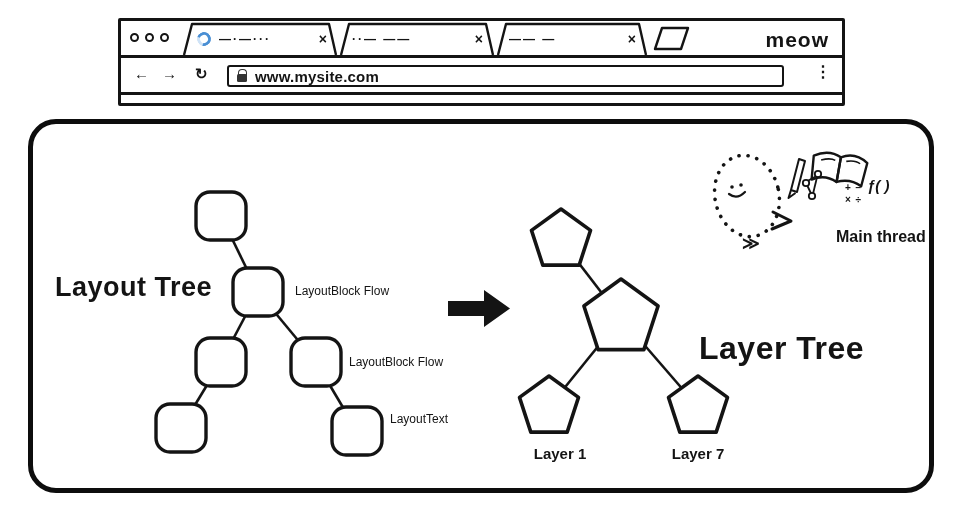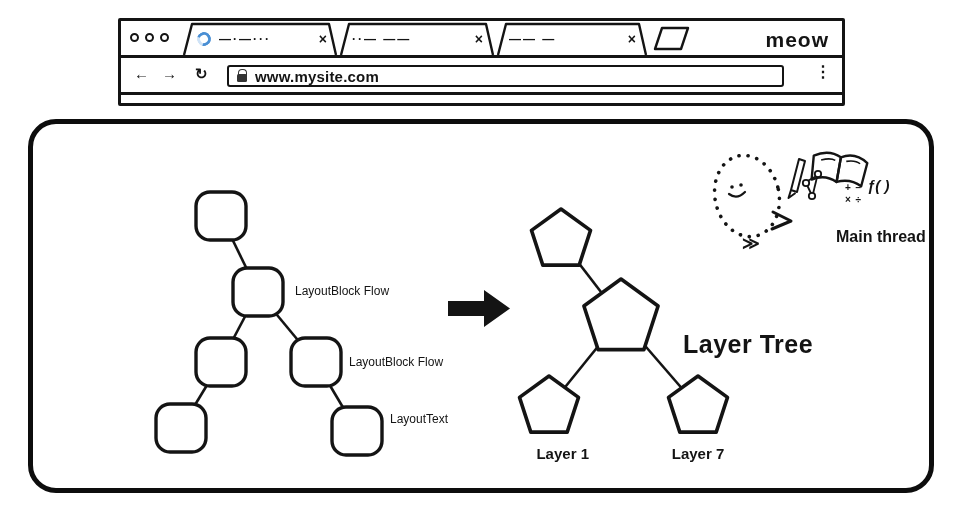--- a/index.html
+++ b/index.html
@@ -42,23 +42,23 @@
            border:5px solid #0d0d0d;border-radius:28px;background:#fff;}
   .diagram-svg{position:absolute;left:0;top:0;width:964px;height:507px;pointer-events:none;}
 
   .label{position:absolute;white-space:nowrap;}
   .t-renderer{left:64px;top:139px;font-size:25px;font-weight:700;letter-spacing:.5px;}
   .t-layouttree{left:55px;top:272px;font-size:27px;font-weight:700;letter-spacing:.5px;}
   .t-ann{font-size:12px;font-weight:400;}
   .t-ann1{left:295px;top:284px;}
   .t-ann2{left:349px;top:355px;}
   .t-ann3{left:390px;top:412px;}
-  .t-layertree{left:683px;top:330px;font-size:25px;font-weight:700;letter-spacing:.5px;}
+  .t-layertree{left:699px;top:330px;font-size:32px;font-weight:700;letter-spacing:.5px;}
   .t-layer{font-size:15px;font-weight:700;width:80px;text-align:center;}
-  .t-layer1{left:509px;top:445px;text-align:right;}
+  .t-layer1{left:520px;top:445px;}
   .t-layer2{left:658px;top:445px;}
   .t-mainthread{left:804px;top:228px;font-size:16px;font-weight:700;margin-left:32px;}
   .t-fn{left:867px;top:177px;font-size:15px;font-weight:700;font-style:italic;}
   .t-math{left:845px;top:182px;font-size:10px;font-weight:700;line-height:12px;letter-spacing:1px;}
   .t-chev{left:742px;top:233px;font-size:17px;font-weight:700;letter-spacing:-2px;}
 </style>
 </head>
 <body>
 
 <div class="canvas">
@@ -162,20 +162,21 @@
         <circle cx="806" cy="183" r="3.2"></circle>
         <circle cx="818" cy="174" r="3.2"></circle>
         <circle cx="812" cy="196" r="3.2"></circle>
         <line x1="808.5" y1="180.5" x2="815.5" y2="176.5"></line>
         <line x1="807.5" y1="186" x2="810.8" y2="193"></line>
         <line x1="817" y1="177.2" x2="813.2" y2="193"></line>
       </g>
     </g>
   </svg>
 
+  <div class="label t-layouttree">Layout Tree</div>
   <div class="label t-ann t-ann1">LayoutBlock Flow</div>
   <div class="label t-ann t-ann2">LayoutBlock Flow</div>
   <div class="label t-ann t-ann3">LayoutText</div>
   <div class="label t-layertree">Layer Tree</div>
   <div class="label t-layer t-layer1">Layer 1</div>
   <div class="label t-layer t-layer2">Layer 7</div>
   <div class="label t-mainthread">Main thread</div>
   <div class="label t-fn">ƒ( )</div>
   <div class="label t-math">
     <div>+ −</div>

